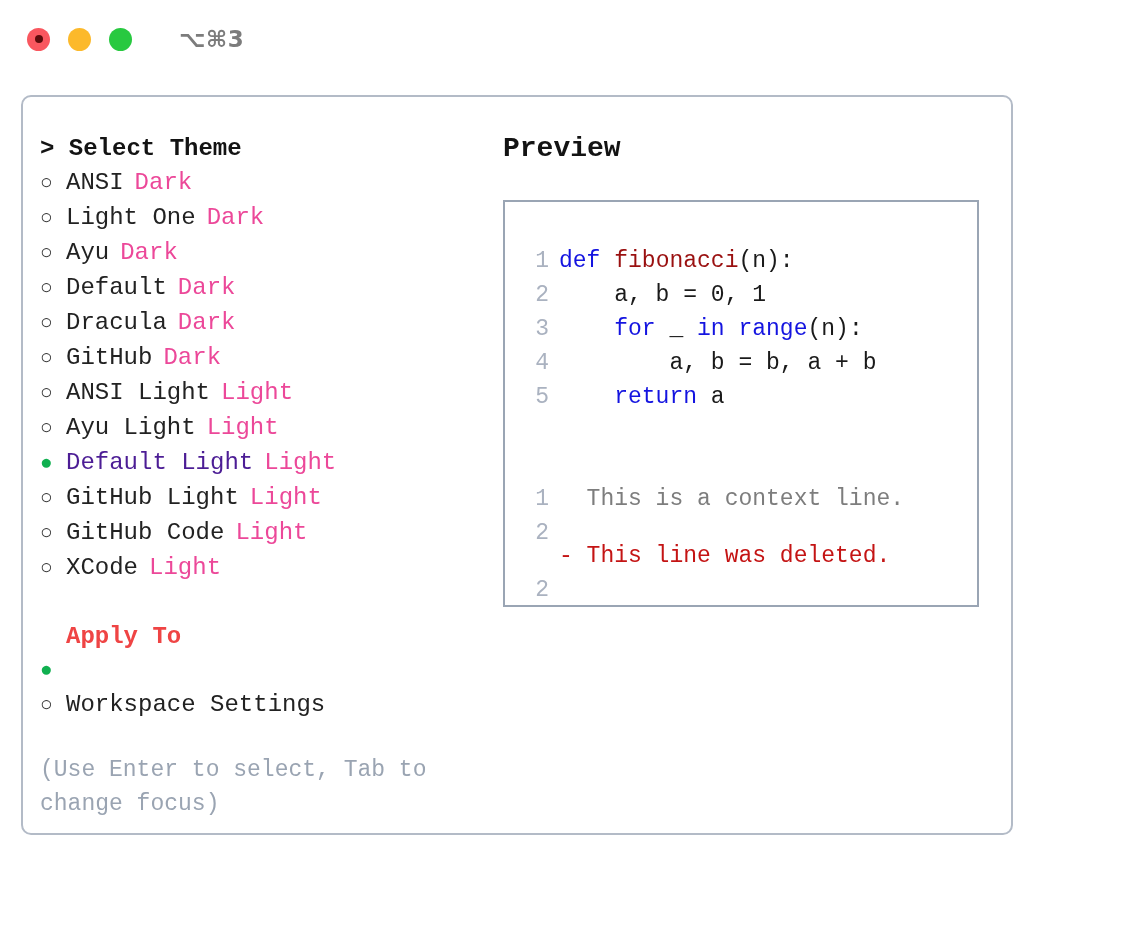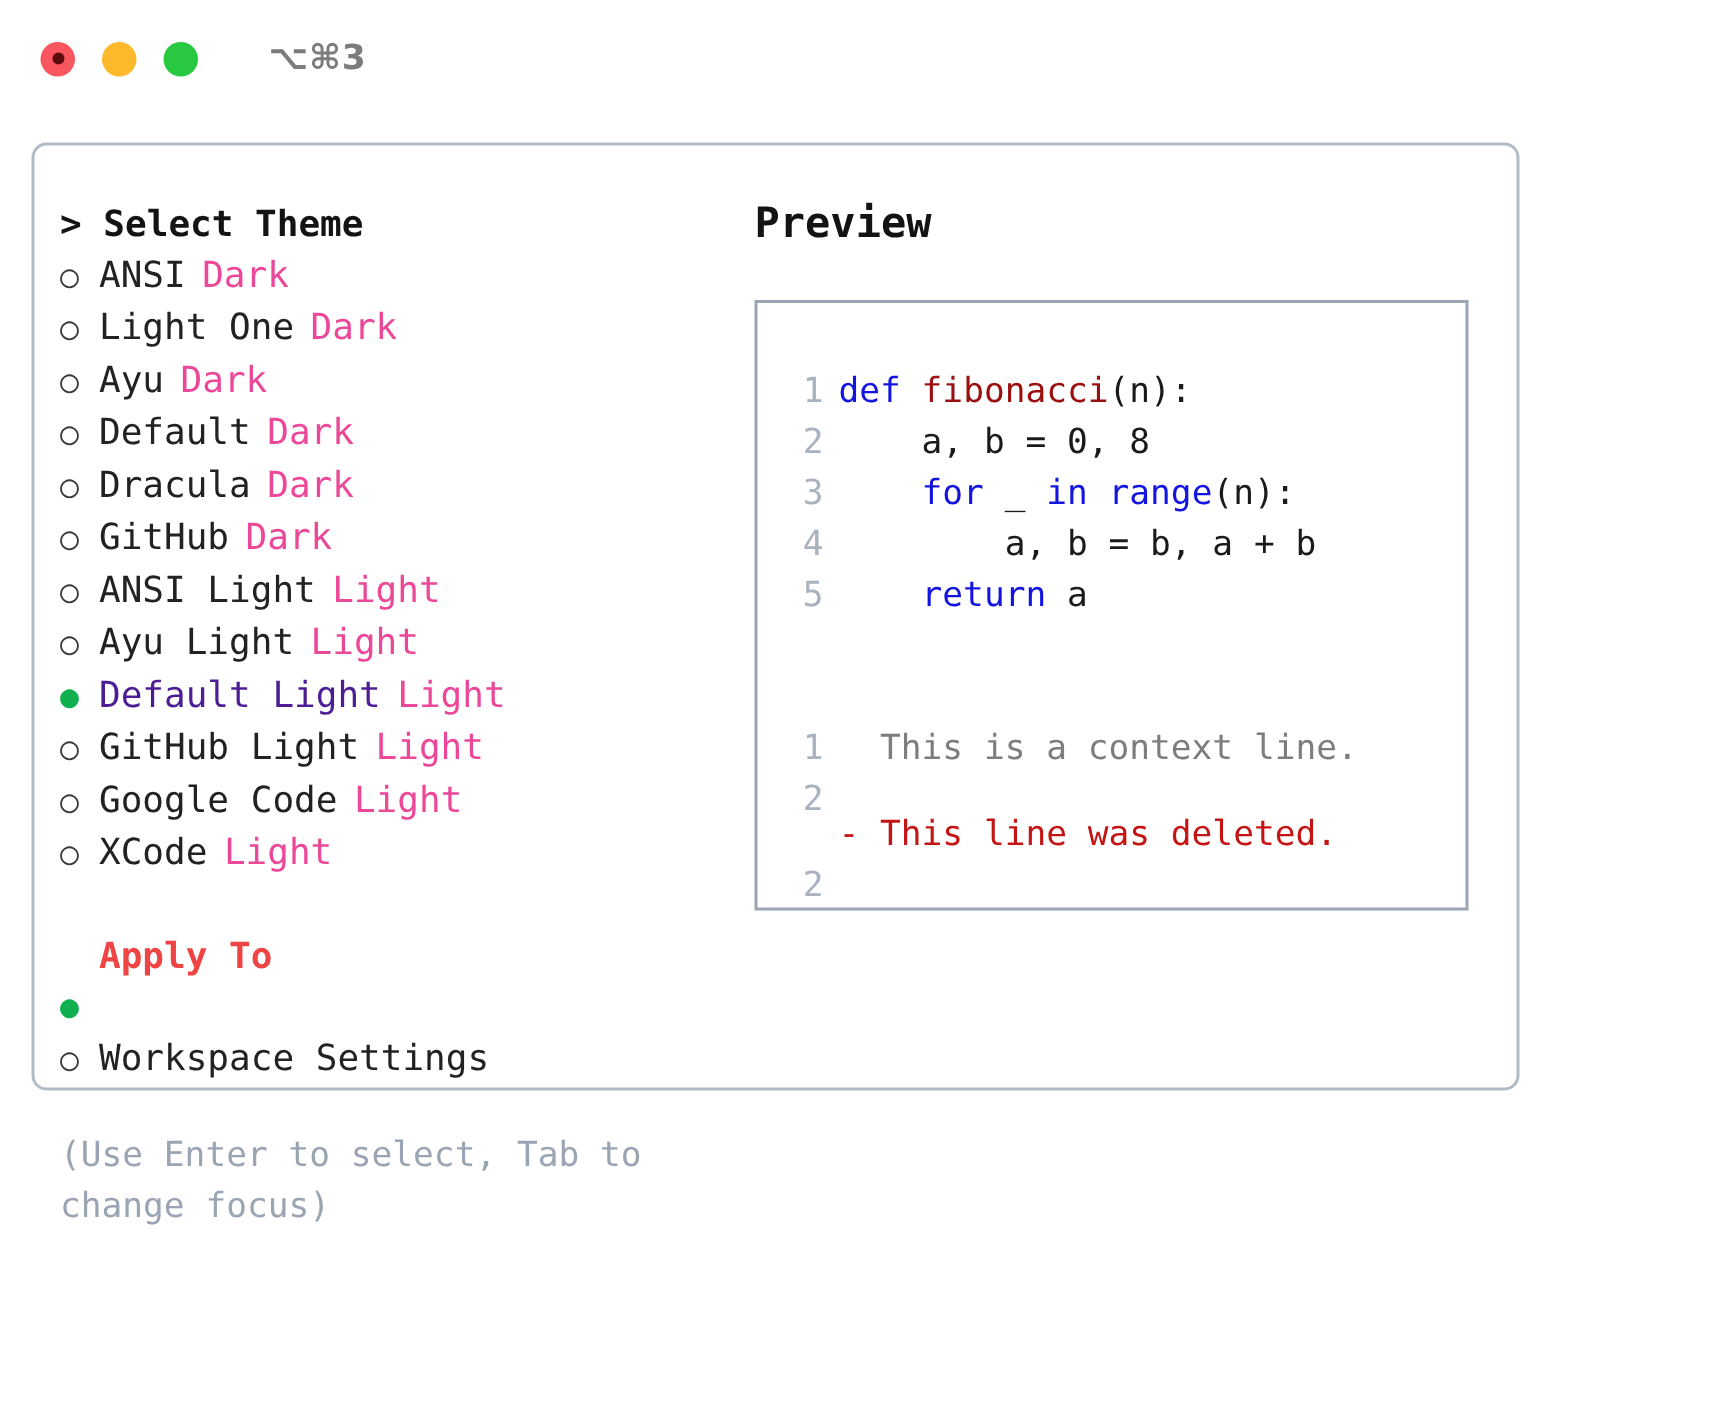--- a/index.html
+++ b/index.html
@@ -57,25 +57,26 @@
     color: #7c7c7c;
     letter-spacing: 0.5px;
   }
 
   
   .panel {
     position: absolute;
     left: 21px;
     top: 95px;
     width: 992px;
-    height: 632px;
+    height: 740px;
     border: 2px solid #b3bbc7;
     border-radius: 10px;
     box-sizing: border-box;
     background: #ffffff;
+    font-family: Liberation Mono, monospace;
   }
 
   .cols { display: flex; height: 100%; }
   .left-col {
     width: 465px;
     padding: 35px 0 0 17px;
     box-sizing: border-box;
   }
   .right-col {
     flex: 1;
@@ -239,21 +240,21 @@
             <span class="label">Default Light</span>
             <span class="tag">Light</span>
           </div>
           <div class="row">
             <span class="bullet">○</span>
             <span class="label">GitHub Light</span>
             <span class="tag">Light</span>
           </div>
           <div class="row">
             <span class="bullet">○</span>
-            <span class="label">Google Code</span>
+            <span class="label">GitHub Code</span>
             <span class="tag">Light</span>
           </div>
           <div class="row">
             <span class="bullet">○</span>
             <span class="label">XCode</span>
             <span class="tag">Light</span>
           </div>
         </div>
 
         <div class="spacer-row"></div>
@@ -276,21 +277,21 @@
       <div class="right-col">
         <div class="preview-title">Preview</div>
 
         <div class="preview-box">
 
           <div class="code-line">
             <span class="lineno">1</span><span class="kw">def </span><span class="fn">fibonacci</span><span class="pl">(n):</span>
           </div>
 
           <div class="code-line">
-            <span class="lineno">2</span><span class="pl">    a, b = 0, 8</span>
+            <span class="lineno">2</span><span class="pl">    a, b = 0, 1</span>
           </div>
 
           <div class="code-line">
             <span class="lineno">3</span><span class="kw">    for </span><span class="pl">_ </span><span class="kw">in </span><span class="kw">range</span><span class="pl">(n):</span>
           </div>
 
           <div class="code-line">
             <span class="lineno">4</span><span class="pl">        a, b = b, a + b</span>
           </div>
 

